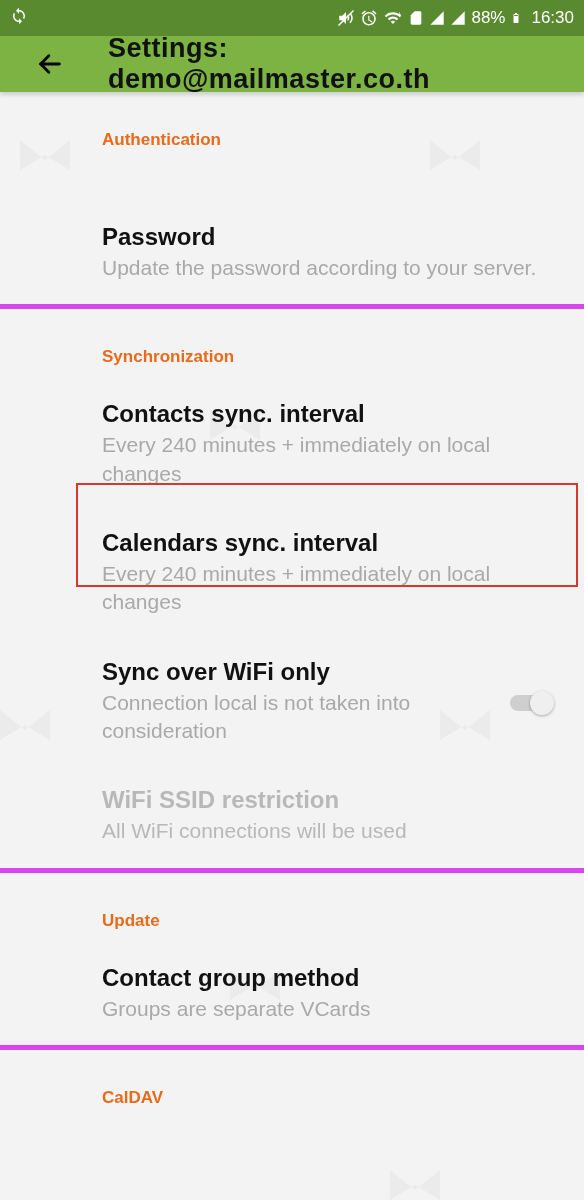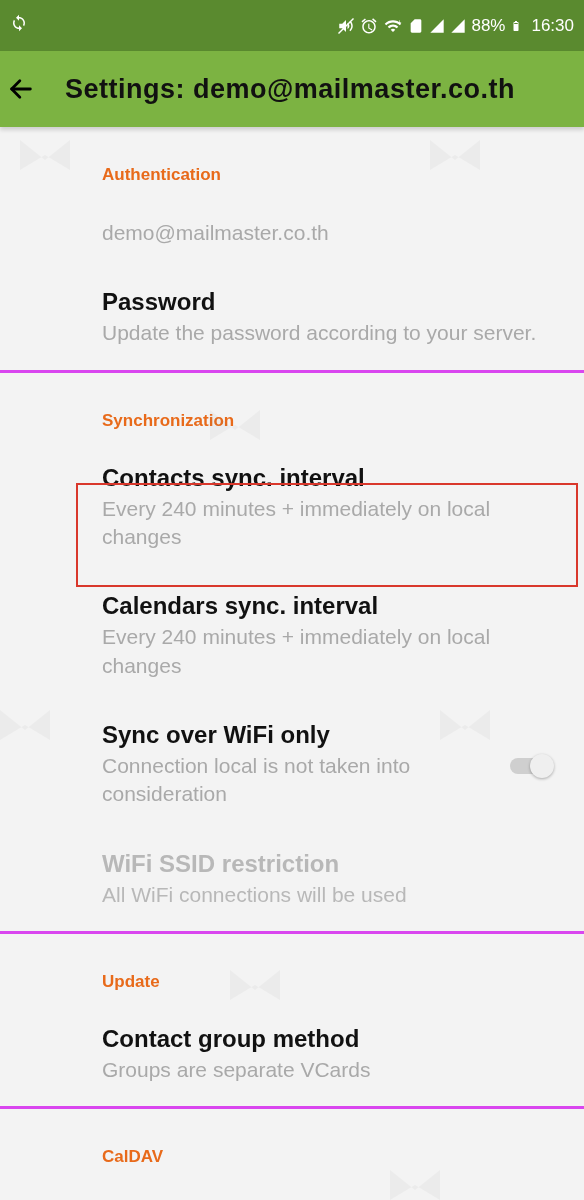--- a/index.html
+++ b/index.html
@@ -5,52 +5,52 @@
   * { margin: 0; padding: 0; box-sizing: border-box; }
   html, body { width: 584px; height: 1200px; font-family: "Comic Sans MS", "Segoe Script", cursive, sans-serif; }
   body { background: #f3f3f3; position: relative; overflow: hidden; }
 
   
   .watermark { position: absolute; inset: 0; pointer-events: none; opacity: 0.06; z-index: 5; background-repeat: repeat; }
   .wm-item { position: absolute; font-family: sans-serif; font-weight: 600; color: #555; }
 
   
   .status-bar {
-    height: 51px; width: 100%;
+    height: 36px; width: 100%;
     background: #5a8a2f;
     display: flex; align-items: center; justify-content: space-between;
     padding: 0 10px; color: #fff; font-family: sans-serif; font-size: 17px;
   }
   .status-left { display: flex; gap: 6px; align-items: center; }
   .status-right { display: flex; gap: 5px; align-items: center; }
   .status-right svg { display: block; }
 
   
   .app-bar {
-    height: 76px; width: 100%;
+    height: 56px; width: 100%;
     background: #7cb342;
-    display: flex; align-items: center; gap: 30px;
-    padding: 0 7px;
+    display: flex; align-items: center; gap: 44px;
+    padding: 0 36px;
     box-shadow: 0 3px 4px rgba(0,0,0,0.15);
   }
   .app-title { font-size: 27px; font-weight: 700; color: #111; letter-spacing: 0.5px; }
 
   
   .content { padding: 0; }
   .section-header {
     color: #e86a1a;
     font-size: 17px;
     font-weight: 600;
     padding: 38px 0 14px 102px;
   }
   .list-item {
     padding: 18px 24px 22px 102px;
     position: relative;
   }
-  .list-item.with-divider { border-bottom: 3px solid #d946ef; }
+  .list-item.with-divider { border-bottom: 5px solid #d946ef; }
   .item-title { font-size: 24px; font-weight: 700; color: #111; line-height: 1.25; }
   .item-sub   { font-size: 21px; color: #a9a9a9; line-height: 1.35; margin-top: 2px; }
   .item-disabled .item-title { color: #b8b8b8; }
   .item-disabled .item-sub   { color: #b8b8b8; }
 
   .highlight {
     position: absolute;
     left: 76px; right: 6px;
     top: 483px; height: 104px;
     border: 2px solid #d9372b;
@@ -168,21 +168,20 @@
       </svg>
   </span>
   <div class="app-title">Settings: demo@mailmaster.co.th</div>
 </div>
 
 <div class="content">
 
   <div class="section-header">Authentication</div>
 
   <div class="list-item">
-    <div class="item-sub">demo@mailmaster.co.th</div>
   </div>
 
   <div class="list-item with-divider">
     <div class="item-title">Password</div>
     <div class="item-sub">Update the password according to your server.</div>
   </div>
 
   <div class="section-header">Synchronization</div>
 
   <div class="list-item">

